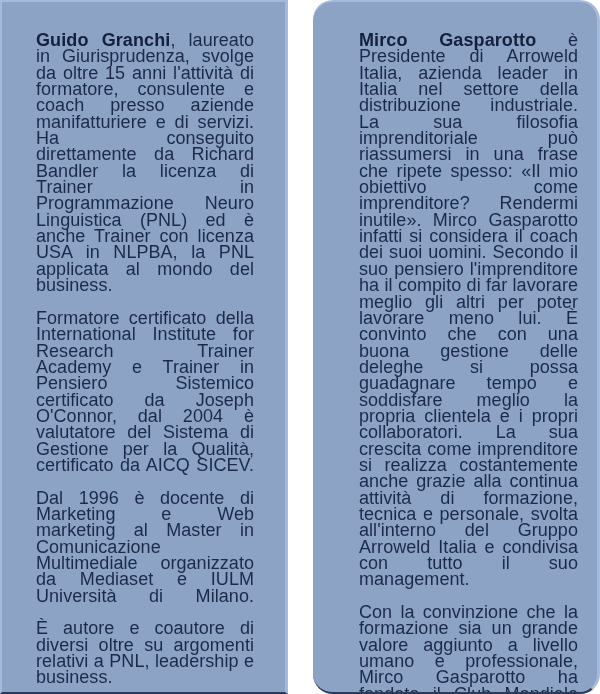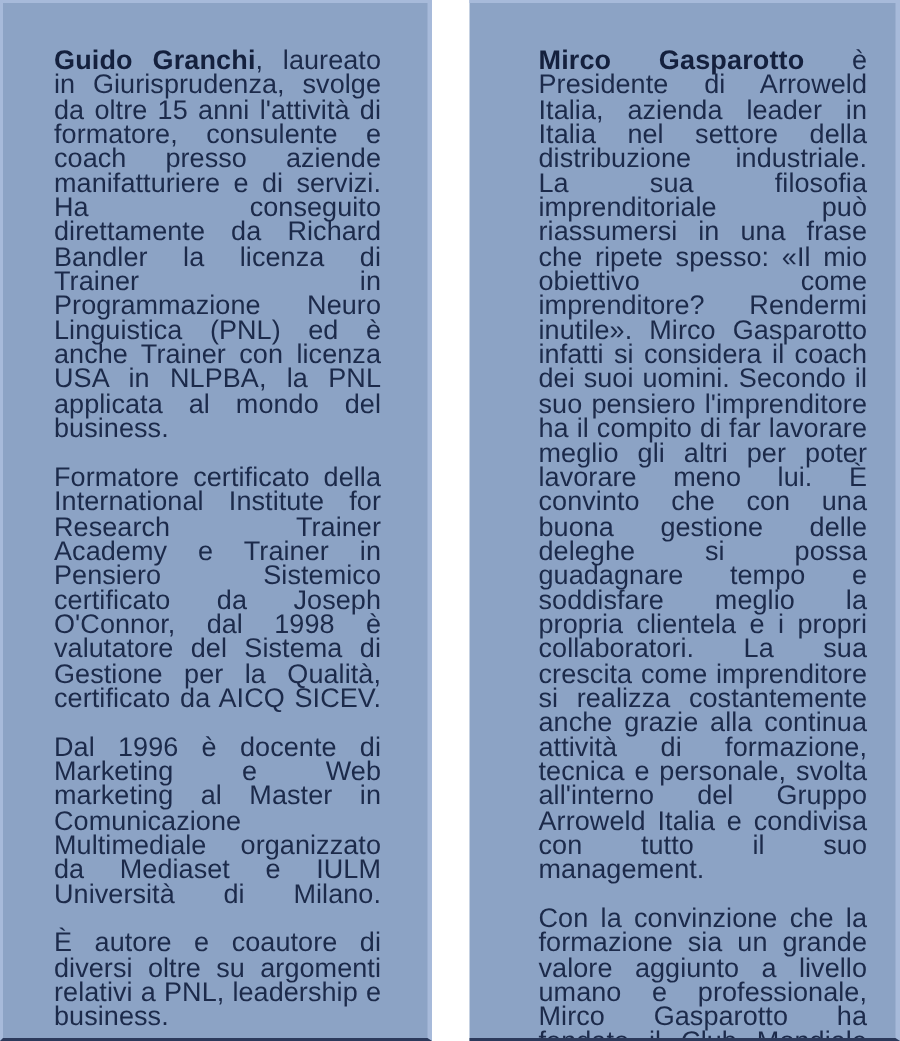--- a/index.html
+++ b/index.html
@@ -37,20 +37,21 @@
     border-top: 2px solid #a7bada;
     border-left: 2px solid #a7bada;
     border-right: 3px solid #a7bada;
     border-bottom: 2px solid #2c3a5c;
   }
   .page-right {
     width: 287px;
     border-top: 2px solid #a7bada;
     border-right: 3px solid #a7bada;
     border-bottom: 2px solid #2c3a5c;
+    border-radius: 20px;
   }
 
   
   .gutter {
     width: 25px;
     height: 694px;
     background: #ffffff;
     flex: 0 0 25px;
   }
 
@@ -98,21 +99,21 @@
 </head>
 <body>
 
 <div id="spread">
 
   <div class="page page-left" style="background: rgb(140, 163, 197);">
     <div class="textcol textcol-left" style="color: rgb(28, 42, 74);">
 
       <p class="para"><span class="lead-name">Guido Granchi</span><span>, laureato in Giurisprudenza, svolge da oltre 15 anni l'attività di formatore, consulente e coach presso aziende manifatturiere e di servizi. Ha conseguito direttamente da Richard Bandler la licenza di Trainer in Programmazione Neuro Linguistica (PNL) ed è anche Trainer con licenza USA in NLPBA, la PNL applicata al mondo del business.</span></p>
 
-      <p class="para">Formatore certificato della International Institute for Research Trainer Academy e Trainer in Pensiero Sistemico certificato da Joseph O'Connor, dal 1998 è valutatore del Sistema di Gestione per la Qualità, certificato da AICQ SICEV.</p>
+      <p class="para">Formatore certificato della International Institute for Research Trainer Academy e Trainer in Pensiero Sistemico certificato da Joseph O'Connor, dal 2004 è valutatore del Sistema di Gestione per la Qualità, certificato da AICQ SICEV.</p>
 
       <p class="para">Dal 1996 è docente di Marketing e Web marketing al Master in Comunicazione Multimediale organizzato da Mediaset e IULM Università di Milano.</p>
 
       <p class="para">È autore e coautore di diversi oltre su argomenti relativi a PNL, leadership e business.</p>
 
     </div>
   </div>
 
   <div class="gutter" style="background: rgb(255, 255, 255);"></div>
 

